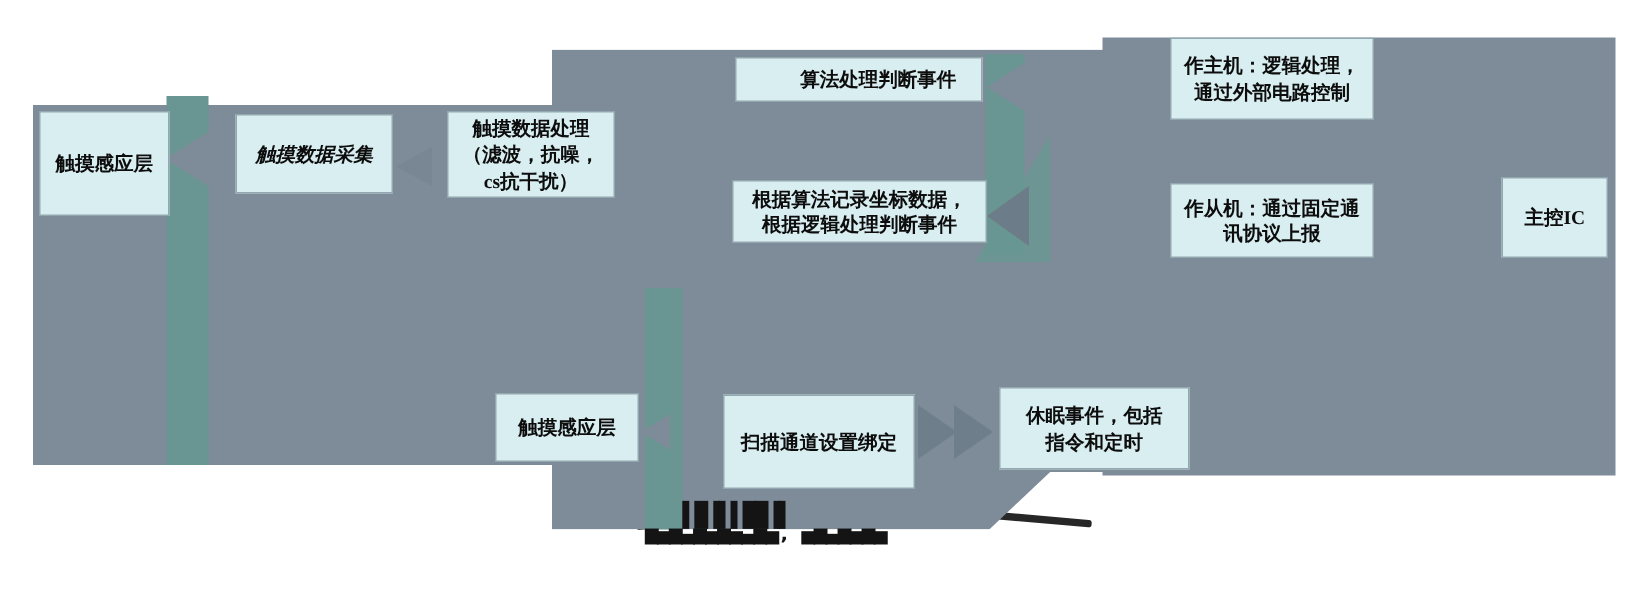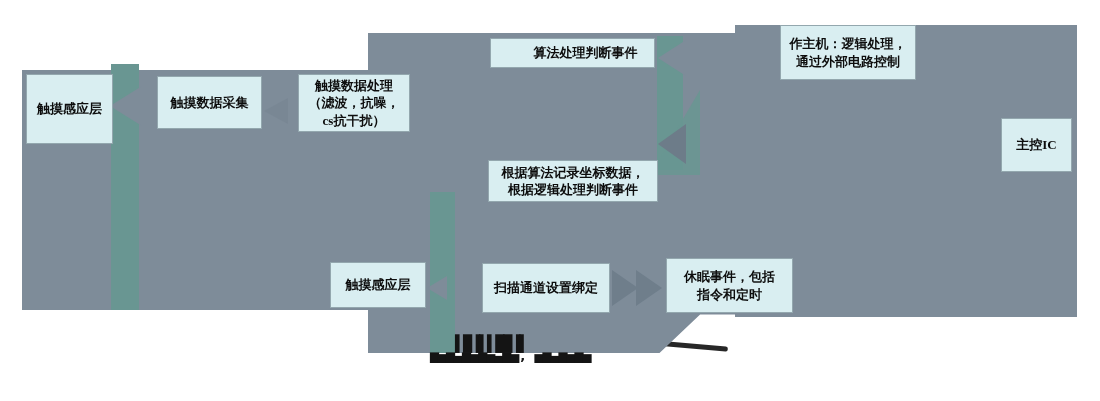--- a/index.html
+++ b/index.html
@@ -33,29 +33,29 @@
   .arr-d{left:658px;top:40px;width:28px;height:36px;background:#7e8c99;}
   .arr-e{left:658px;top:124px;width:28px;height:40px;background:#6d7c89;}
   
   .node{
     z-index:4;background:#d9eef1;border:1px solid #93a7ae;box-sizing:border-box;
     display:flex;align-items:center;justify-content:center;text-align:center;
     color:#0d0d0d;font-weight:700;font-size:13px;line-height:1.32;
     white-space:pre-line;padding:2px 3px;
   }
   .n1{left:26px;top:74px;width:87px;height:70px;}
-  .n2{left:157px;top:76px;width:105px;height:53px;}
+  .n2{left:157px;top:76px;width:105px;height:53px;font-style:italic;}
   .n3{left:298px;top:74px;width:112px;height:58px;}
   .n4{left:490px;top:38px;width:165px;height:30px;padding-left:29px;}
-  .n5{left:488px;top:120px;width:170px;height:42px;margin-top:40px;}
+  .n5{left:488px;top:120px;width:170px;height:42px;}
   .n6{left:780px;top:25px;width:136px;height:55px;}
   .n7{left:780px;top:122px;width:136px;height:50px;}
   .n8{left:1001px;top:118px;width:71px;height:54px;}
   .n9{left:330px;top:262px;width:96px;height:46px;}
-  .n10{left:482px;top:263px;width:128px;height:50px;}
+  .n10{left:482px;top:263px;width:128px;height:63px;}
   .n11{left:666px;top:258px;width:127px;height:55px;}
   
   .cap{z-index:5;color:#141414;font-weight:700;}
   .cap-row1{left:455px;top:334px;width:130px;height:16px;font-size:15px;
     letter-spacing:-1px;transform:scaleY(1.05);transform-origin:top left;
     font-family:"DejaVu Sans Mono","Liberation Mono",monospace;}
   .cap-row2{left:430px;top:349px;width:240px;height:15px;font-size:15px;
     letter-spacing:-1px;transform:scaleY(.8);transform-origin:top left;
     font-family:"DejaVu Sans Mono","Liberation Mono",monospace;}
   .cap-slope-left{left:424px;top:347px;width:36px;height:5px;background:#151515;
@@ -88,20 +88,22 @@
   <div class="abs node n1">触摸感应层</div>
   <div class="abs node n2">触摸数据采集</div>
   <div class="abs node n3">触摸数据处理
 （滤波，抗噪，
 cs抗干扰）</div>
   <div class="abs node n4">算法处理判断事件</div>
   <div class="abs node n5">根据算法记录坐标数据，
 根据逻辑处理判断事件</div>
   <div class="abs node n6">作主机：逻辑处理，
 通过外部电路控制</div>
+  <div class="abs node n7">作从机：通过固定通
+讯协议上报</div>
   <div class="abs node n8">主控IC</div>
   <div class="abs node n9">触摸感应层</div>
   <div class="abs node n10">扫描通道设置绑定</div>
   <div class="abs node n11">休眠事件，包括
 指令和定时</div>
 
   <div class="abs cap cap-row1">▌█▐▌▌██▐▌</div>
   <div class="abs cap cap-row2">▆▅▆▄▆▅▆▅▄▆▅, ▅▆▄▆▅▆▅</div>
   <div class="abs cap-slope-left"></div>
   <div class="abs cap-slope-right"></div>

